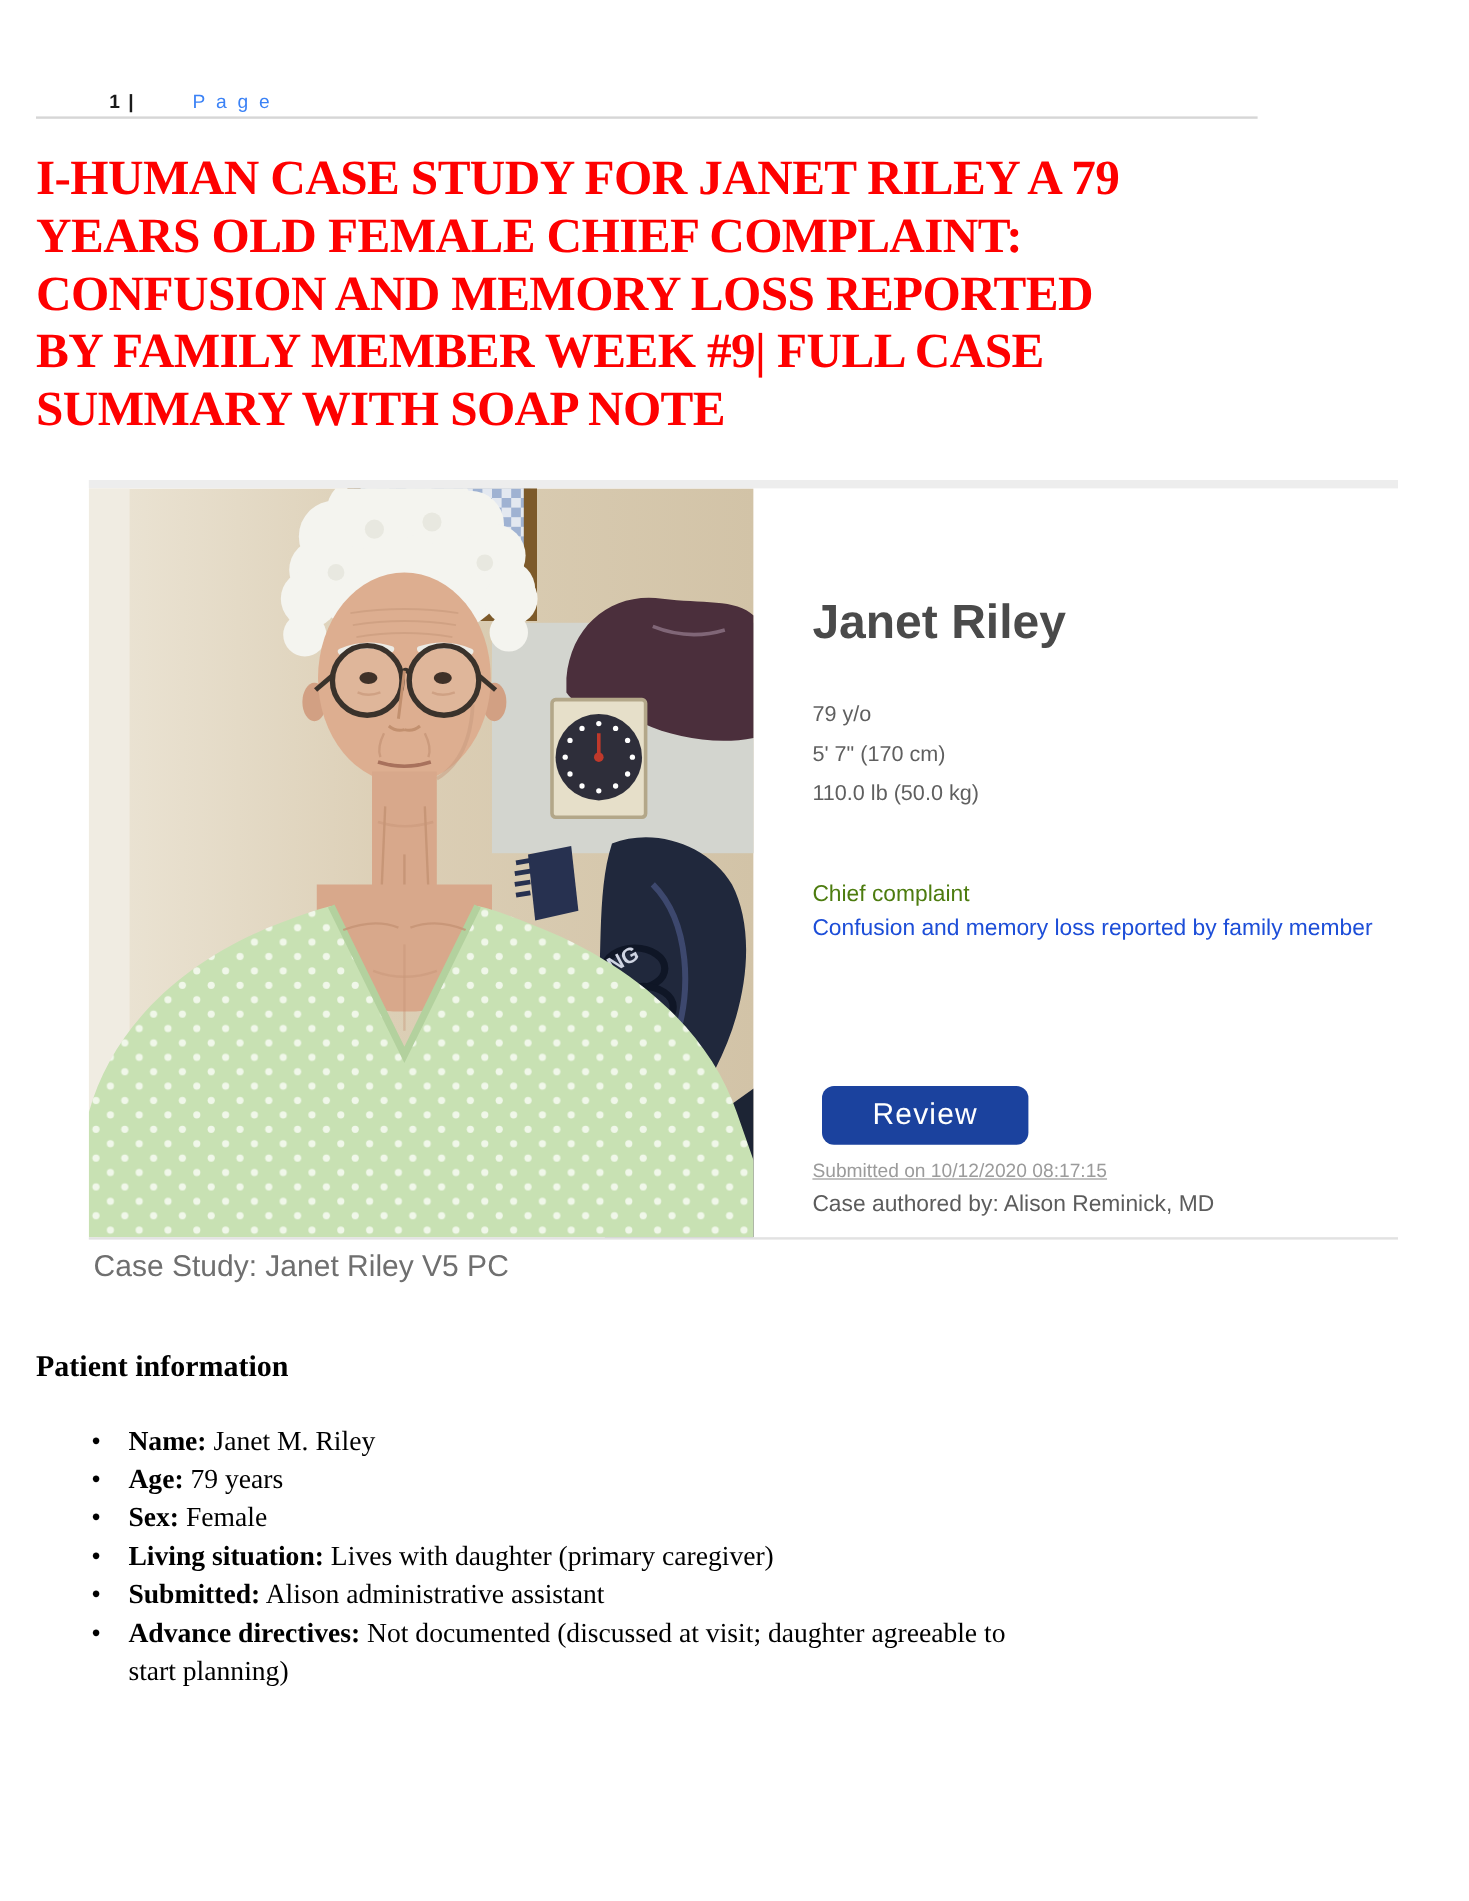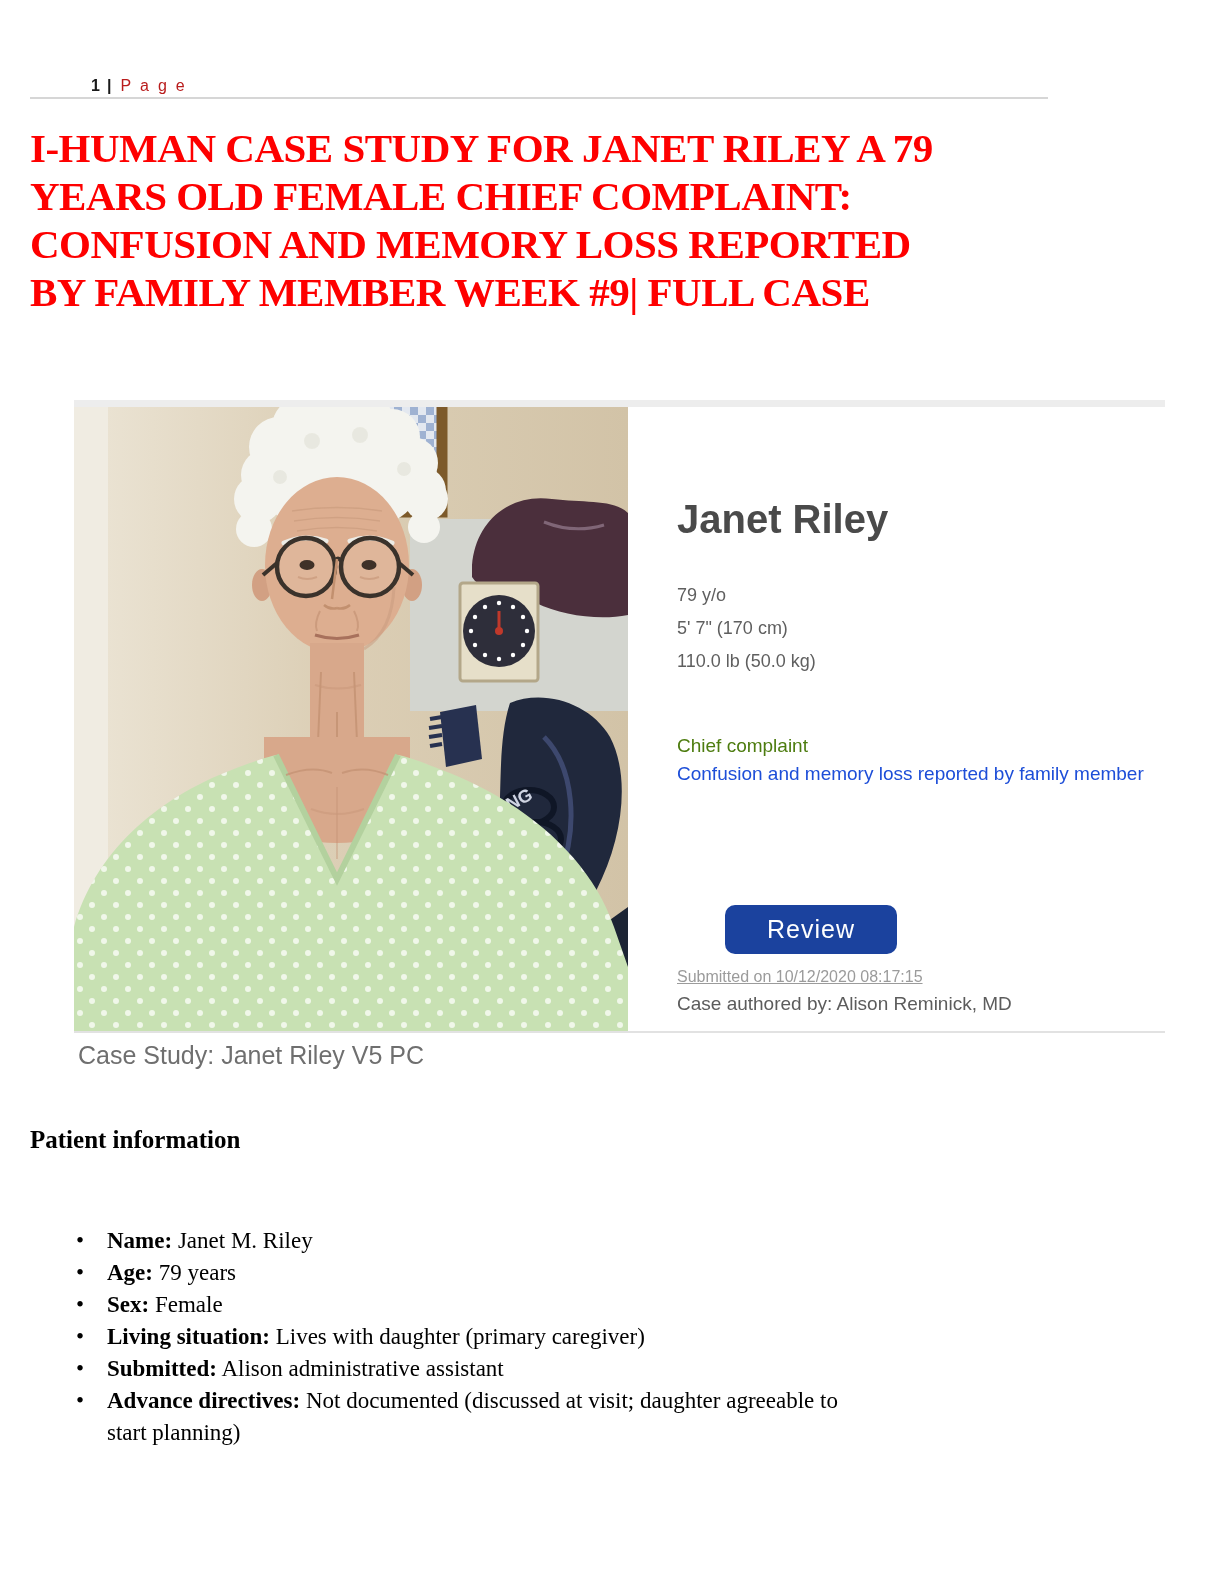--- a/index.html
+++ b/index.html
@@ -4,72 +4,73 @@
 <style>
   html,body{margin:0;padding:0;background:#ffffff;}
   .page{position:relative;width:1224px;height:1584px;background:#ffffff;overflow:hidden;
         font-family:"Liberation Serif",serif;}
 
   
   .hdr{position:absolute;left:91px;top:77px;font-family:"Liberation Sans",sans-serif;
        font-size:16px;color:#1a1a1a;white-space:nowrap;}
   .hdr-num{font-weight:bold;letter-spacing:2px;}
   .hdr-bar{font-weight:bold;margin:0 9px 0 5px;}
-  .hdr-label{color:#b91c1c;letter-spacing:9px;}
+  .hdr-label{color:#3b82f6;letter-spacing:9px;margin-left:40px;}
   .hdr-rule{position:absolute;left:30px;top:97px;width:1018px;height:2px;background:#d6d6d6;}
 
   
   .title{position:absolute;left:30px;top:124px;margin:0;font-weight:bold;
          font-size:41px;line-height:48px;letter-spacing:-0.5px;}
   .title .tl{display:block;white-space:nowrap;}
 
   
   .card{position:absolute;left:74px;top:400px;width:1091px;height:633px;background:#ffffff;
         border-top:7px solid #ededed;border-bottom:2px solid #e2e2e2;box-sizing:border-box;}
   .photo{position:absolute;left:0;top:0;width:554px;height:624px;display:block;}
   .panel{position:absolute;left:554px;top:0;right:0;bottom:0;
          font-family:"Liberation Sans",sans-serif;}
   .pname{position:absolute;left:49px;top:90px;font-size:40px;font-weight:bold;color:#4a4a4a;
          white-space:nowrap;}
   .stats{position:absolute;left:49px;top:172px;font-size:18px;line-height:33px;color:#5f5f5f;}
   .cc-label{position:absolute;left:49px;top:328px;font-size:19px;font-weight:normal;color:#4d7c0f;}
   .cc-text{position:absolute;left:49px;top:356px;font-size:19px;color:#1d4ed8;white-space:nowrap;}
   .review{position:absolute;left:57px;top:498px;width:172px;height:49px;border:none;
           border-radius:10px;color:#ffffff;font-size:25px;letter-spacing:1px;
-          font-family:"Liberation Sans",sans-serif;cursor:pointer;background:#1b429e;margin-left:40px;}
+          font-family:"Liberation Sans",sans-serif;cursor:pointer;background:#1b429e;}
   .submitted{position:absolute;left:49px;top:561px;font-size:16px;color:#9b9b9b;white-space:nowrap;text-decoration:underline;}
   .authored{position:absolute;left:49px;top:586px;font-size:19px;color:#5c5c5c;white-space:nowrap;}
 
   .caption{position:absolute;left:78px;top:1041px;font-family:"Liberation Sans",sans-serif;
            font-size:25px;color:#6f6f6f;}
 
   
   .pi-head{position:absolute;left:30px;top:1126px;margin:0;font-size:25px;font-weight:bold;
            color:#000000;}
-  .pi-list{position:absolute;left:30px;top:1225px;width:842px;margin:0;padding:0;
+  .pi-list{position:absolute;left:30px;top:1185px;width:842px;margin:0;padding:0;
            list-style:none;font-size:23px;line-height:32px;color:#000000;}
   .pi-list li{position:relative;padding-left:77px;}
   .pi-list li::before{content:"\2022";position:absolute;left:46px;top:0;}
   .pi-list strong{font-weight:bold;}
 </style>
 </head>
 <body>
 
 <div class="page">
 
   <div class="hdr">
     <span class="hdr-num">1</span><span class="hdr-bar">|</span><span class="hdr-label">Page</span>
   </div>
   <div class="hdr-rule"></div>
 
   <h1 class="title" style="color: rgb(254, 0, 0);">
     <span class="tl">I-HUMAN CASE STUDY FOR JANET RILEY A 79</span>
     <span class="tl">YEARS OLD FEMALE CHIEF COMPLAINT:</span>
     <span class="tl">CONFUSION AND MEMORY LOSS REPORTED</span>
     <span class="tl">BY FAMILY MEMBER WEEK #9| FULL CASE</span>
+    <span class="tl">SUMMARY WITH SOAP NOTE</span>
   </h1>
 
   <div class="card">
 
     <svg class="photo" viewBox="0 0 554 624" xmlns="http://www.w3.org/2000/svg">
       <defs>
         <linearGradient id="wall" x1="0" y1="0" x2="1" y2="0">
           <stop offset="0" stop-color="#ece5d6"></stop>
             <stop offset="0.45" stop-color="#dccfb6"></stop>
           <stop offset="1" stop-color="#d2c3a7"></stop>

